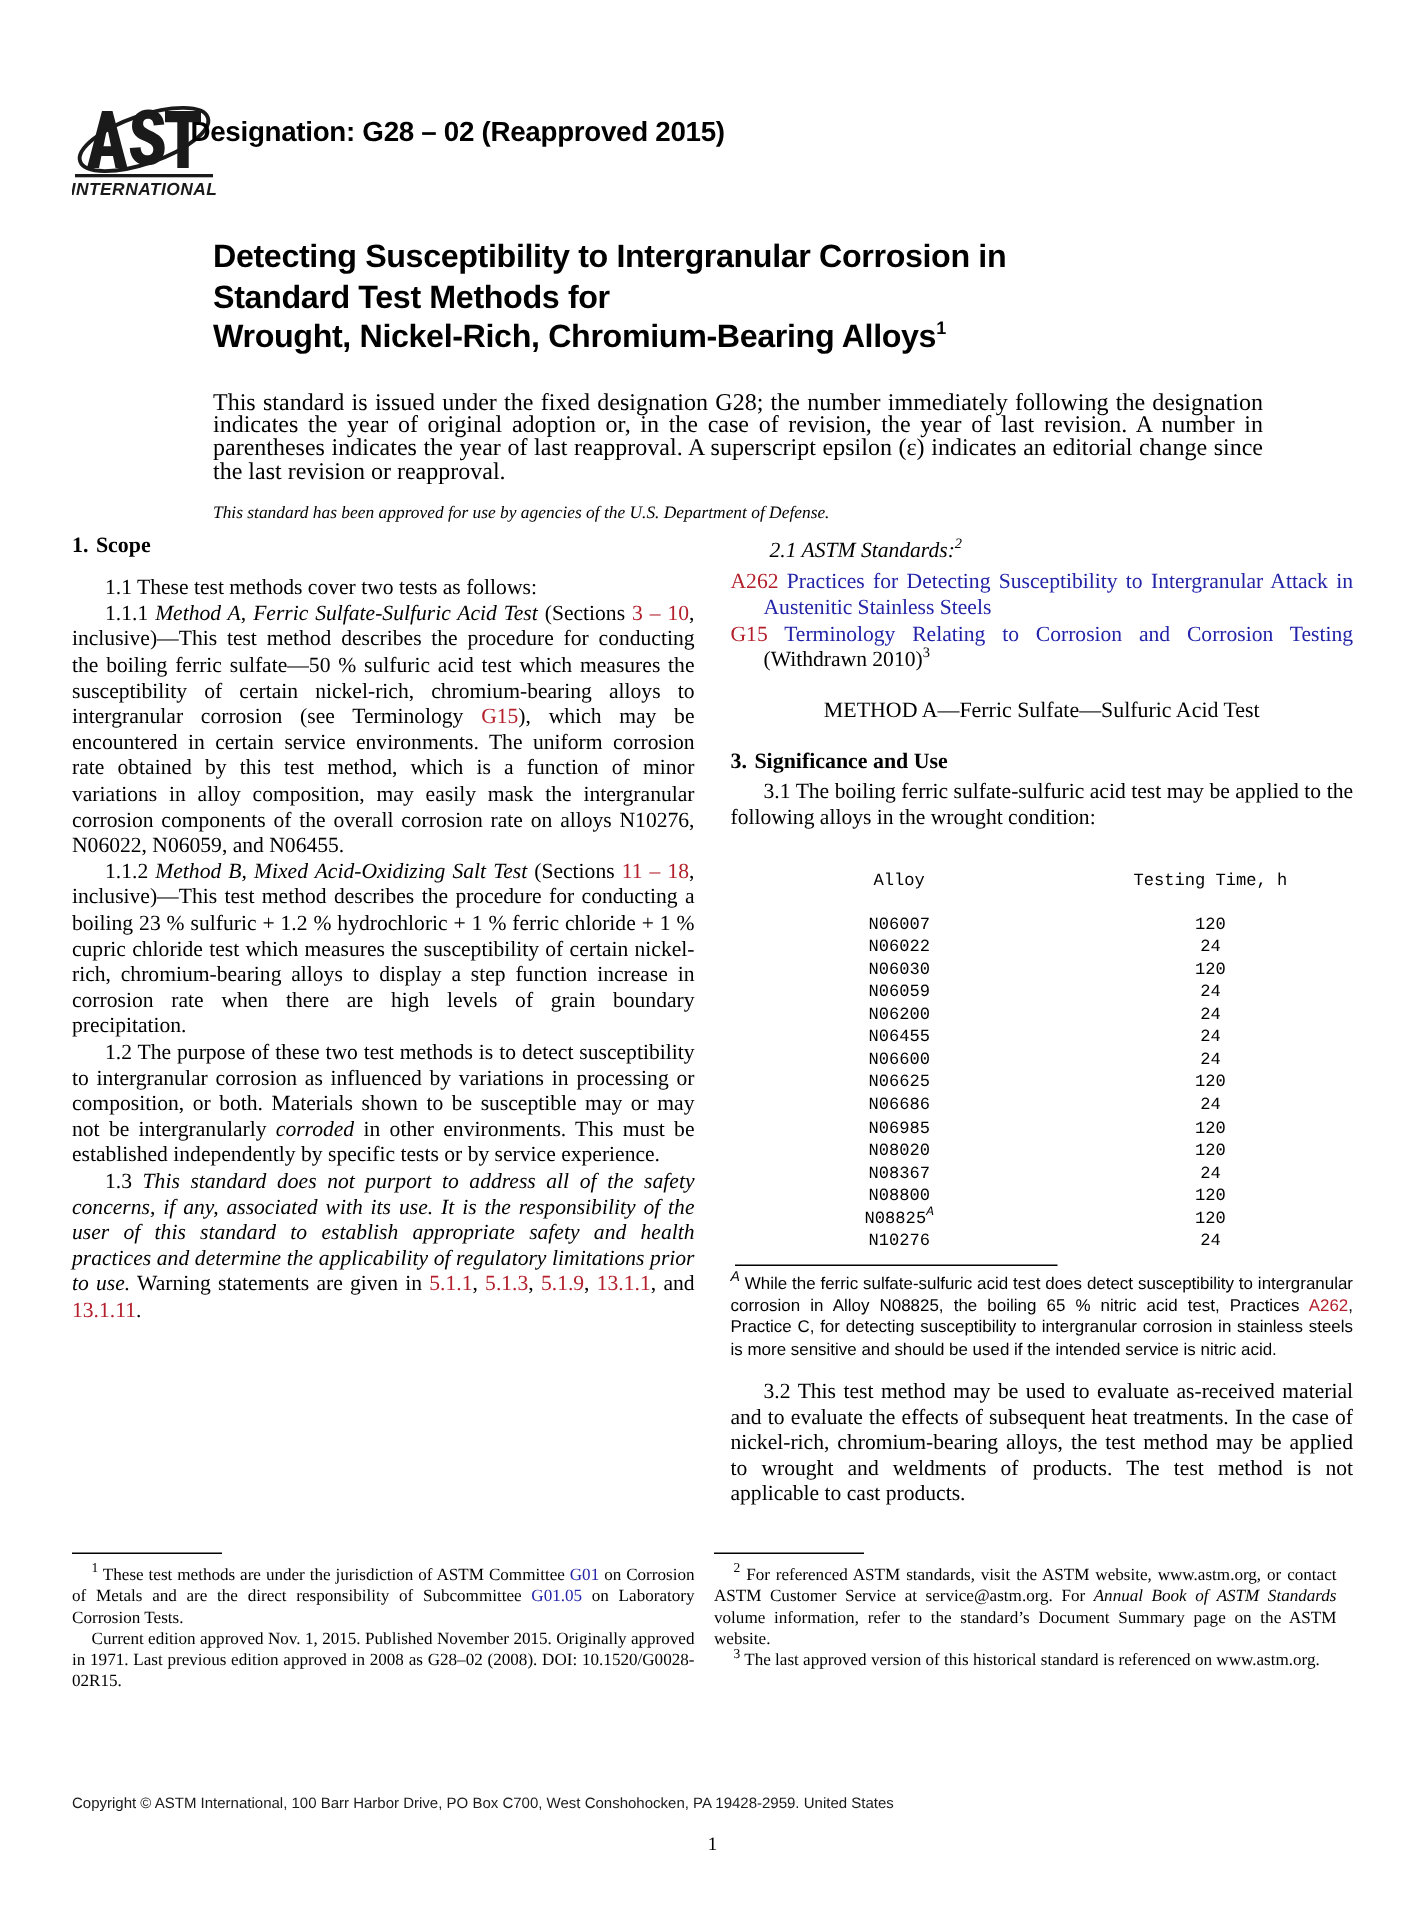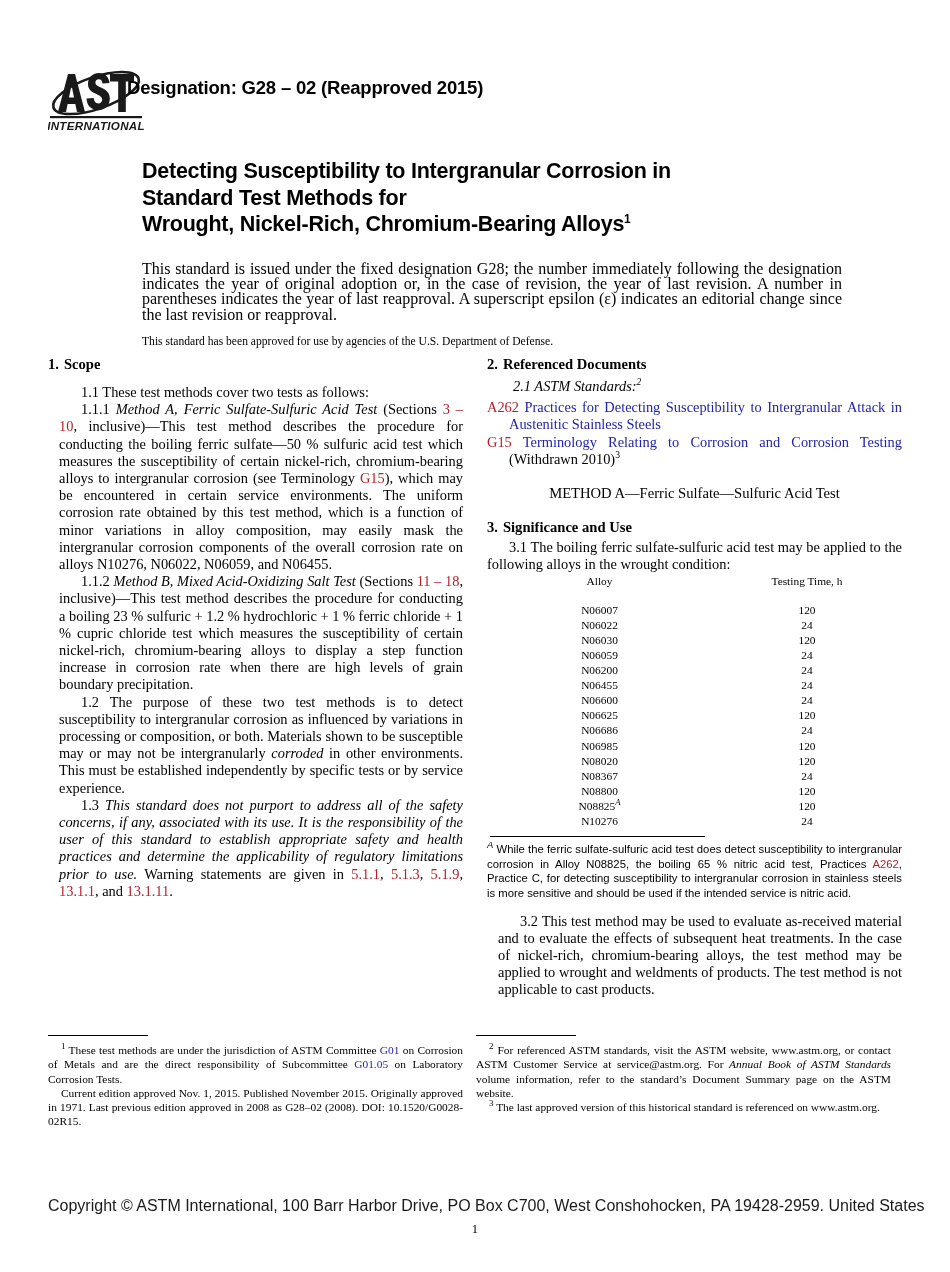--- a/index.html
+++ b/index.html
@@ -72,20 +72,21 @@
     margin-top: 23px;
     font-size: 16px;
     line-height: 15.4px;
     text-align: justify;
     text-justify: inter-word;
   }
   .dod-note {
     margin-top: 12px;
     font-size: 11.6px;
     line-height: 15px;
+    font-style: italic;
   }
 
   
   .col {
     position: absolute;
     top: 355px;
     width: 415px;
     font-size: 14.4px;
     line-height: 17.2px;
   }
@@ -102,21 +103,21 @@
 
   p.para {
     margin: 0;
     text-indent: 22px;
     text-align: justify;
     text-justify: inter-word;
     -webkit-hyphens: auto;
     hyphens: auto;
   }
   p.para + p.para { margin-top: 0px; }
-  p.gap { margin-top: 10px; margin-left: 11px; }
+  p.gap { margin-top: 10px; }
 
   .it { font-style: italic; }
   .lnk-r { color: #b31f2b; }
   .lnk-b { color: #2323a8; }
   sup.fn { font-size: 9.6px; vertical-align: super; line-height: 0; }
 
   .sub-head {
     font-style: italic;
     text-indent: 22px;
     margin: 4px;
@@ -124,25 +125,25 @@
 
   .method-head {
     text-align: center;
     font-weight: normal;
     font-size: 14.6px;
     margin: 17px 0 16px 0;
   }
 
   
   .alloy-table {
-    font-family: Liberation Serif, serif;
+    font-family: Liberation Mono, monospace;
     font-size: 11.4px;
     line-height: 15.1px;
     width: 415px;
-    margin-top: 0;
+    margin-top: 26px;
     border-collapse: collapse;
   }
   .alloy-table th {
     font-weight: normal;
     padding: 0 0 14px 0;
     text-align: center;
   }
   .alloy-table th.c-alloy { width: 225px; }
   .alloy-table th.c-time  { width: 190px; }
   .alloy-table td {
@@ -201,21 +202,21 @@
     hyphens: auto;
   }
   p.fn-p sup { font-size: 9px; vertical-align: super; line-height: 0; }
 
   
   .copyright {
     position: absolute;
     left: 48px;
     top: 1197px;
     font-family: "Liberation Sans", "DejaVu Sans", sans-serif;
-    font-size: 16px;
+    font-size: 10px;
     color: #1a1a1a;
     white-space: nowrap;
   }
   .pageno {
     position: absolute;
     left: 0;
     top: 1222px;
     width: 950px;
     text-align: center;
     font-size: 12.6px;
@@ -291,23 +292,20 @@
 
     <p class="para gap">
       <span>1.3</span>
       <span class="it">This standard does not purport to address all of the safety concerns, if any, associated with its use. It is the responsibility of the user of this standard to establish appropriate safety and health practices and determine the applicability of regulatory limitations prior to use.</span><span> Warning statements are given in </span><span><span class="lnk-r">5.1.1</span><span>, </span><span class="lnk-r">5.1.3</span><span>, </span><span class="lnk-r">5.1.9</span><span>, </span><span class="lnk-r">13.1.1</span><span>, and </span><span class="lnk-r">13.1.11</span></span><span>.</span>
     </p>
 
   </div>
 
   <div class="col col-right">
 
-    <div class="sec-head">
-      <span class="num">2.</span><span>Referenced Documents</span>
-    </div>
 
     <p class="sub-head">
       <span>2.1</span>
       <span>ASTM Standards:</span><sup class="fn">2</sup>
     </p>
 
     <div>
       <p class="para" style="text-indent:0; padding-left:22px; text-indent:-22px;">
         <span class="lnk-r">A262</span>
         <span class="lnk-b">Practices for Detecting Susceptibility to Intergranular Attack in Austenitic Stainless Steels</span>

